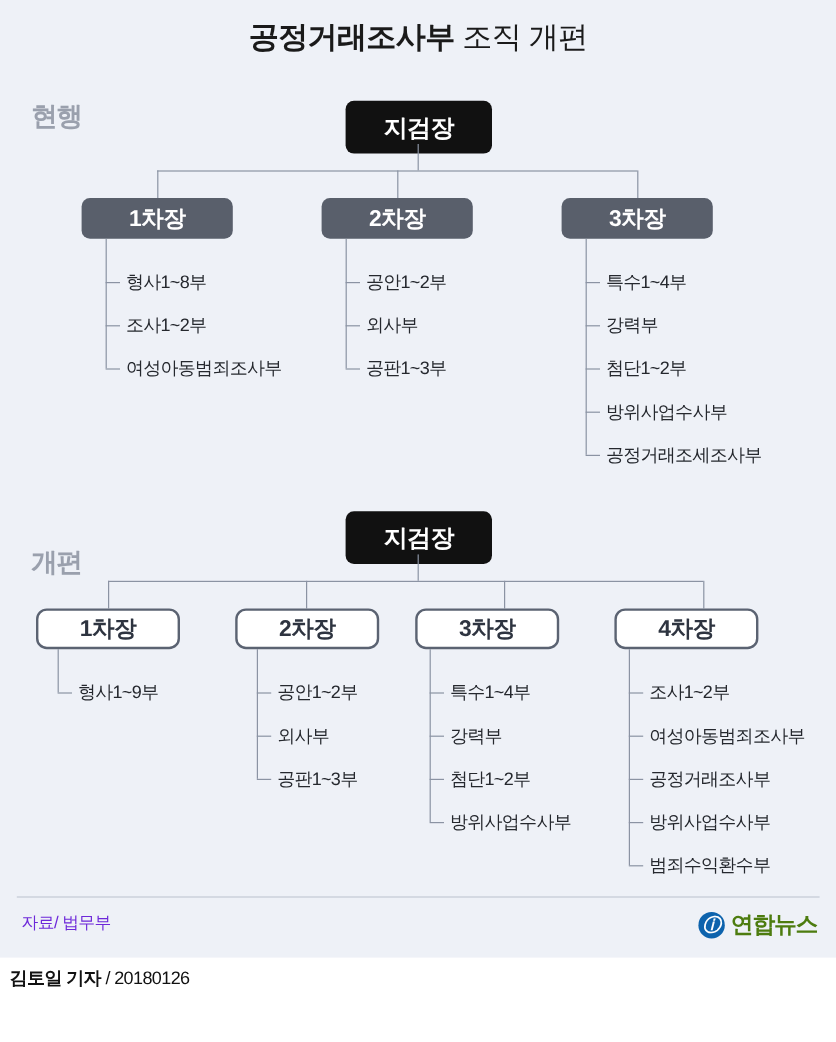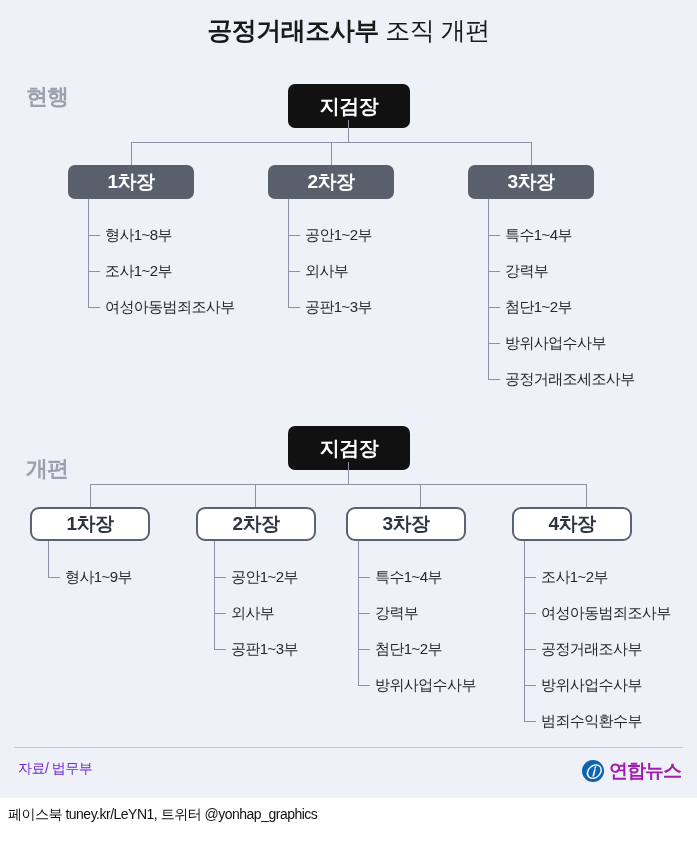--- a/index.html
+++ b/index.html
@@ -119,21 +119,21 @@
     font-weight: bold;
     font-style: italic;
     display: flex;
     align-items: center;
     justify-content: center;
     line-height: 1;
   }
   .logo-text {
     font-size: 19px;
     font-weight: bold;
-    color: #a21caf;
+    color: #4d7c0f;
     letter-spacing: -1px;
   }
   .credits {
     position: absolute;
     left: 8px;
     top: 806px;
     width: 690px;
   }
   .credit-line1 {
     font-size: 15px;
@@ -251,14 +251,16 @@
 
   <div class="footer-rule"></div>
   <div class="source">자료/ 법무부</div>
   <div class="logo">
     <span class="logo-mark">ⓘ</span>
     <span class="logo-text">연합뉴스</span>
   </div>
 </div>
 
 <div class="credits">
-  <div class="credit-line2">페이스북 tuney.kr/LeYN1, 트위터 @yonhap_graphics</div>
+  <div class="credit-line1">
+    <span class="reporter">김토일 기자</span><span> / 20180126</span>
+  </div>
 </div>
 
 </body></html>

